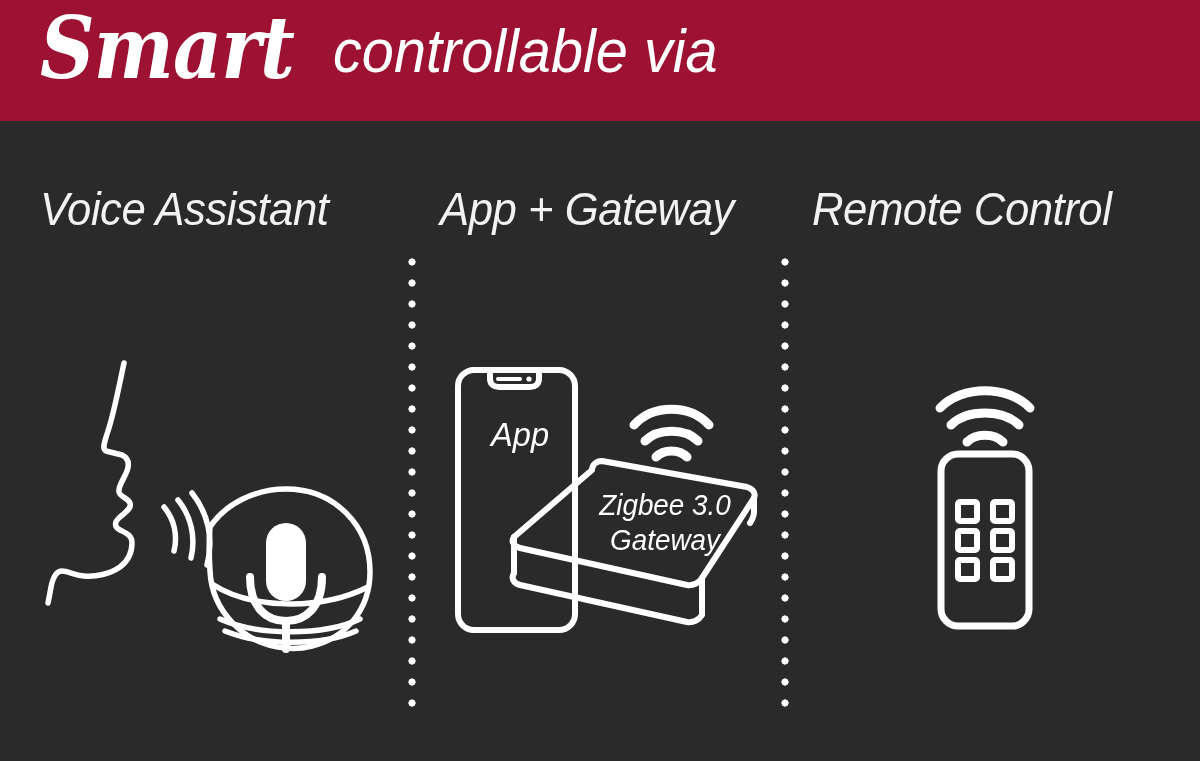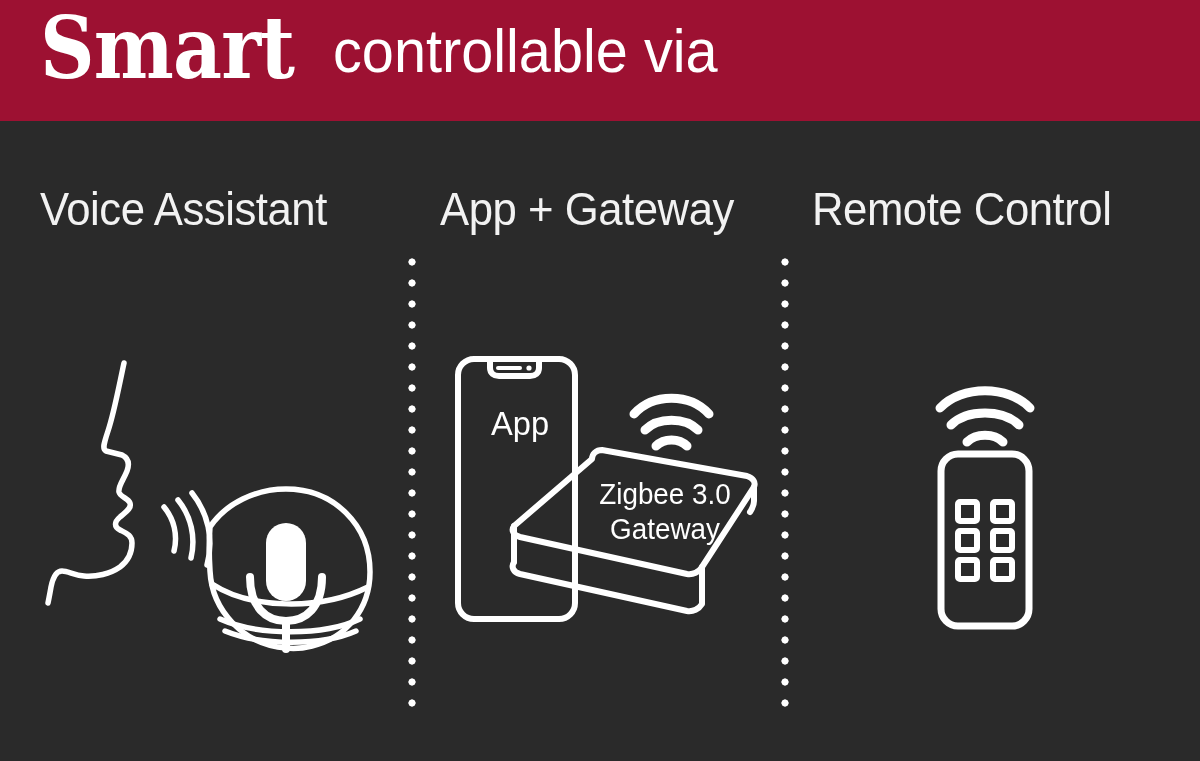--- a/index.html
+++ b/index.html
@@ -82,21 +82,21 @@
     background-image: radial-gradient(circle at 4px 4px, #ffffff 3.3px, rgba(255,255,255,0) 3.9px);
     background-size: 8px 21px;
     background-repeat: repeat-y;
   }
   #divider-1 { left: 408px; }
   #divider-2 { left: 781px; }
 
   
   .icon-area { position: absolute; }
   #icon-voice  { left: 40px;  top: 355px; width: 360px; height: 300px; }
-  #icon-app    { left: 440px; top: 349px; width: 330px; height: 285px; }
+  #icon-app    { left: 440px; top: 360px; width: 330px; height: 285px; }
   #icon-remote { left: 905px; top: 380px; width: 180px; height: 260px; }
 
   .icon-label {
     position: absolute;
     color: #ffffff;
     font-family: "Liberation Sans", sans-serif;
     font-weight: 300;
     white-space: nowrap;
     text-align: center;
     transform: scaleX(0.96);
@@ -112,21 +112,21 @@
     top: 128px;
     width: 230px;
     font-size: 29px;
     line-height: 1.22;
   }
   #label-gateway span { display: block; }
 </style>
 </head>
 <body>
 
-<div id="page" style="background: rgb(42, 42, 42);">
+<div id="page" style="background: rgb(42, 42, 42); font-style: italic;">
 
   <div id="header-bar" style="background: rgb(157, 17, 50);">
     <div id="header-title">
       <span class="hdr-strong">Smart</span><span class="hdr-light">controllable via</span>
     </div>
   </div>
 
   <div class="col-title" id="title-voice">Voice Assistant</div>
   <div class="col-title" id="title-app">App + Gateway</div>
   <div class="col-title" id="title-remote">Remote Control</div>

